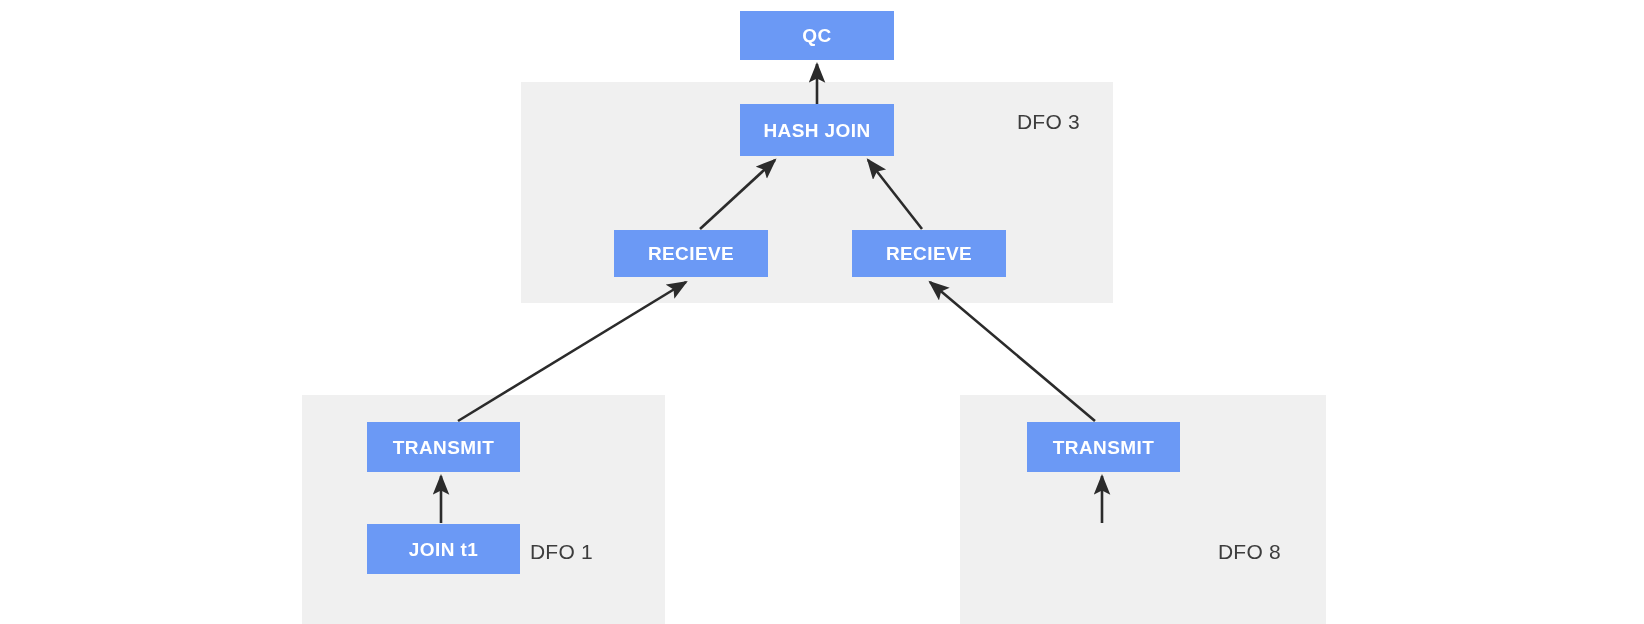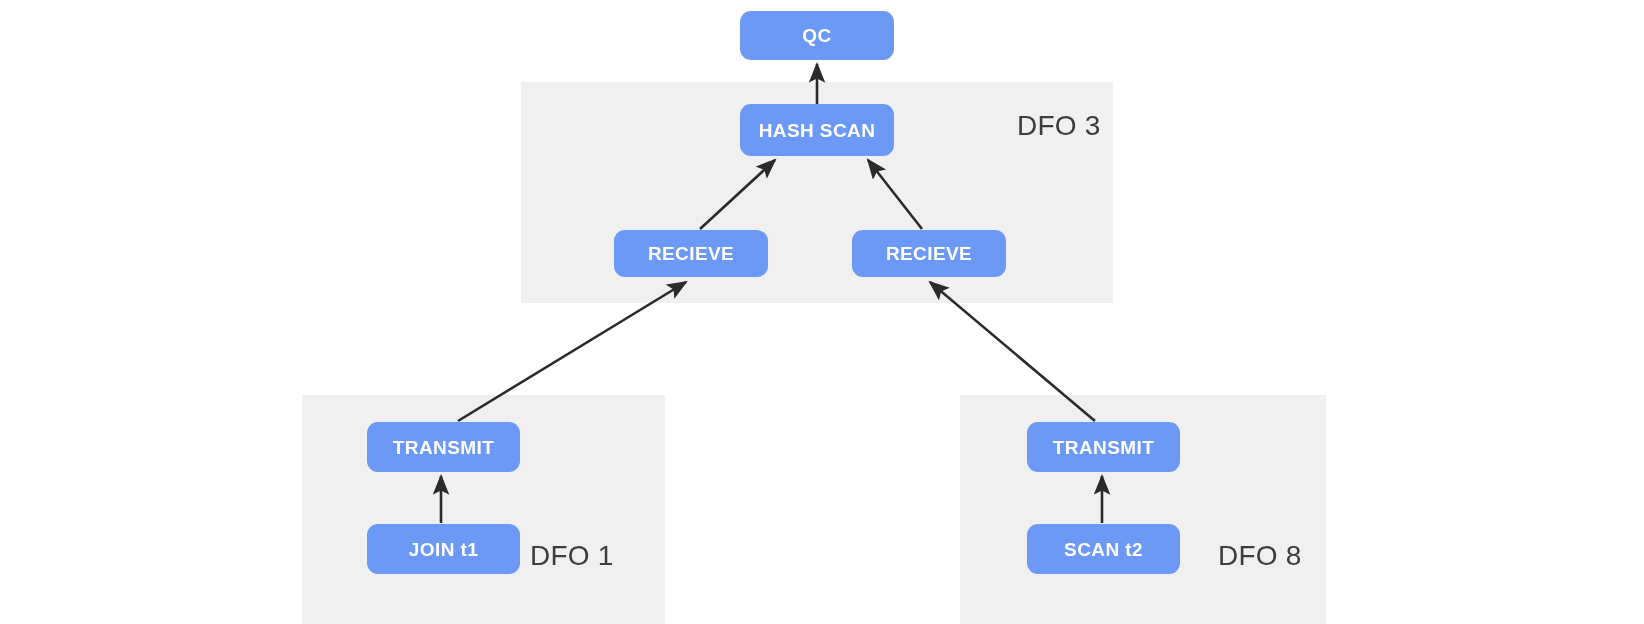--- a/index.html
+++ b/index.html
@@ -16,34 +16,33 @@
     height: 624px;
     background: #ffffff;
     overflow: hidden;
   }
   .dfo-panel {
     position: absolute;
     background: #f0f0f0;
   }
   .dfo-label {
     position: absolute;
-    font-size: 28px;
+    font-size: 21px;
     color: #3d3d3d;
     font-weight: 400;
     white-space: nowrap;
     letter-spacing: 0.2px;
   }
   .node {
     position: absolute;
     background: #6b99f5;
     display: flex;
     align-items: center;
     justify-content: center;
     box-sizing: border-box;
-    border-radius: 11px;
   }
   .node-label {
     color: #ffffff;
     font-size: 19px;
     font-weight: bold;
     letter-spacing: 0.4px;
     white-space: nowrap;
     line-height: 1;
   }
   #edges {
@@ -81,21 +80,21 @@
     <line x1="441" y1="523" x2="441" y2="476" stroke="#2b2b2b" stroke-width="2.6" marker-end="url(#arrowhead)"></line>
     <line x1="1095" y1="421" x2="930" y2="282" stroke="#2b2b2b" stroke-width="2.6" marker-end="url(#arrowhead)"></line>
     <line x1="1102" y1="523" x2="1102" y2="476" stroke="#2b2b2b" stroke-width="2.6" marker-end="url(#arrowhead)"></line>
   </svg>
 
   <div class="node" style="left:740px; top:11px; width:154px; height:49px;">
     <span class="node-label">QC</span>
   </div>
 
   <div class="node" style="left:740px; top:104px; width:154px; height:52px;">
-    <span class="node-label">HASH SCAN</span>
+    <span class="node-label">HASH JOIN</span>
   </div>
 
   <div class="node" style="left:614px; top:230px; width:154px; height:47px;">
     <span class="node-label">RECIEVE</span>
   </div>
 
   <div class="node" style="left:852px; top:230px; width:154px; height:47px;">
     <span class="node-label">RECIEVE</span>
   </div>
 
@@ -104,17 +103,14 @@
   </div>
 
   <div class="node" style="left:367px; top:524px; width:153px; height:50px;">
     <span class="node-label">JOIN t1</span>
   </div>
 
   <div class="node" style="left:1027px; top:422px; width:153px; height:50px;">
     <span class="node-label">TRANSMIT</span>
   </div>
 
-  <div class="node" style="left:1027px; top:524px; width:153px; height:50px;">
-    <span class="node-label">SCAN t2</span>
-  </div>
 
 </div>
 
 </body></html>

